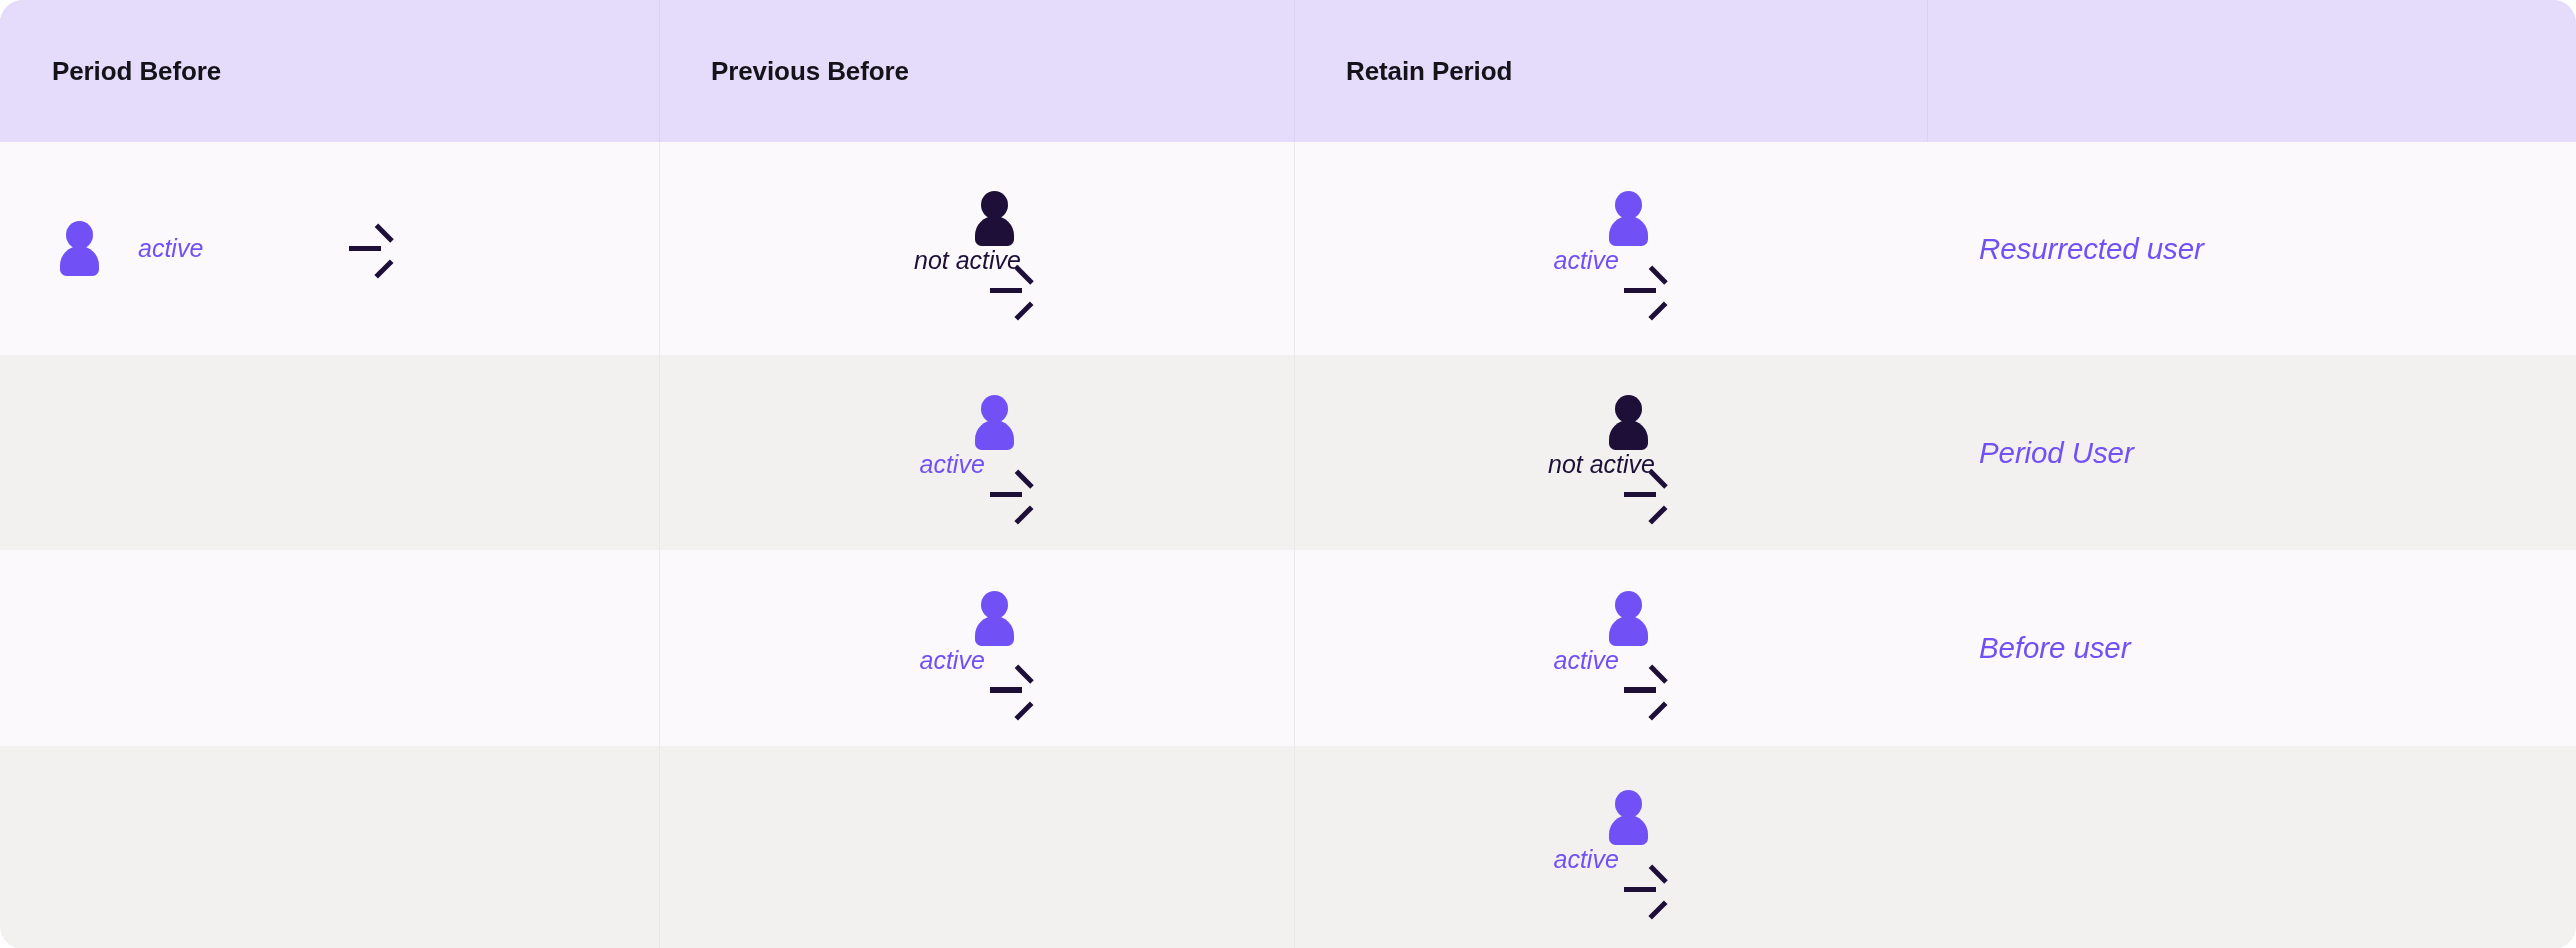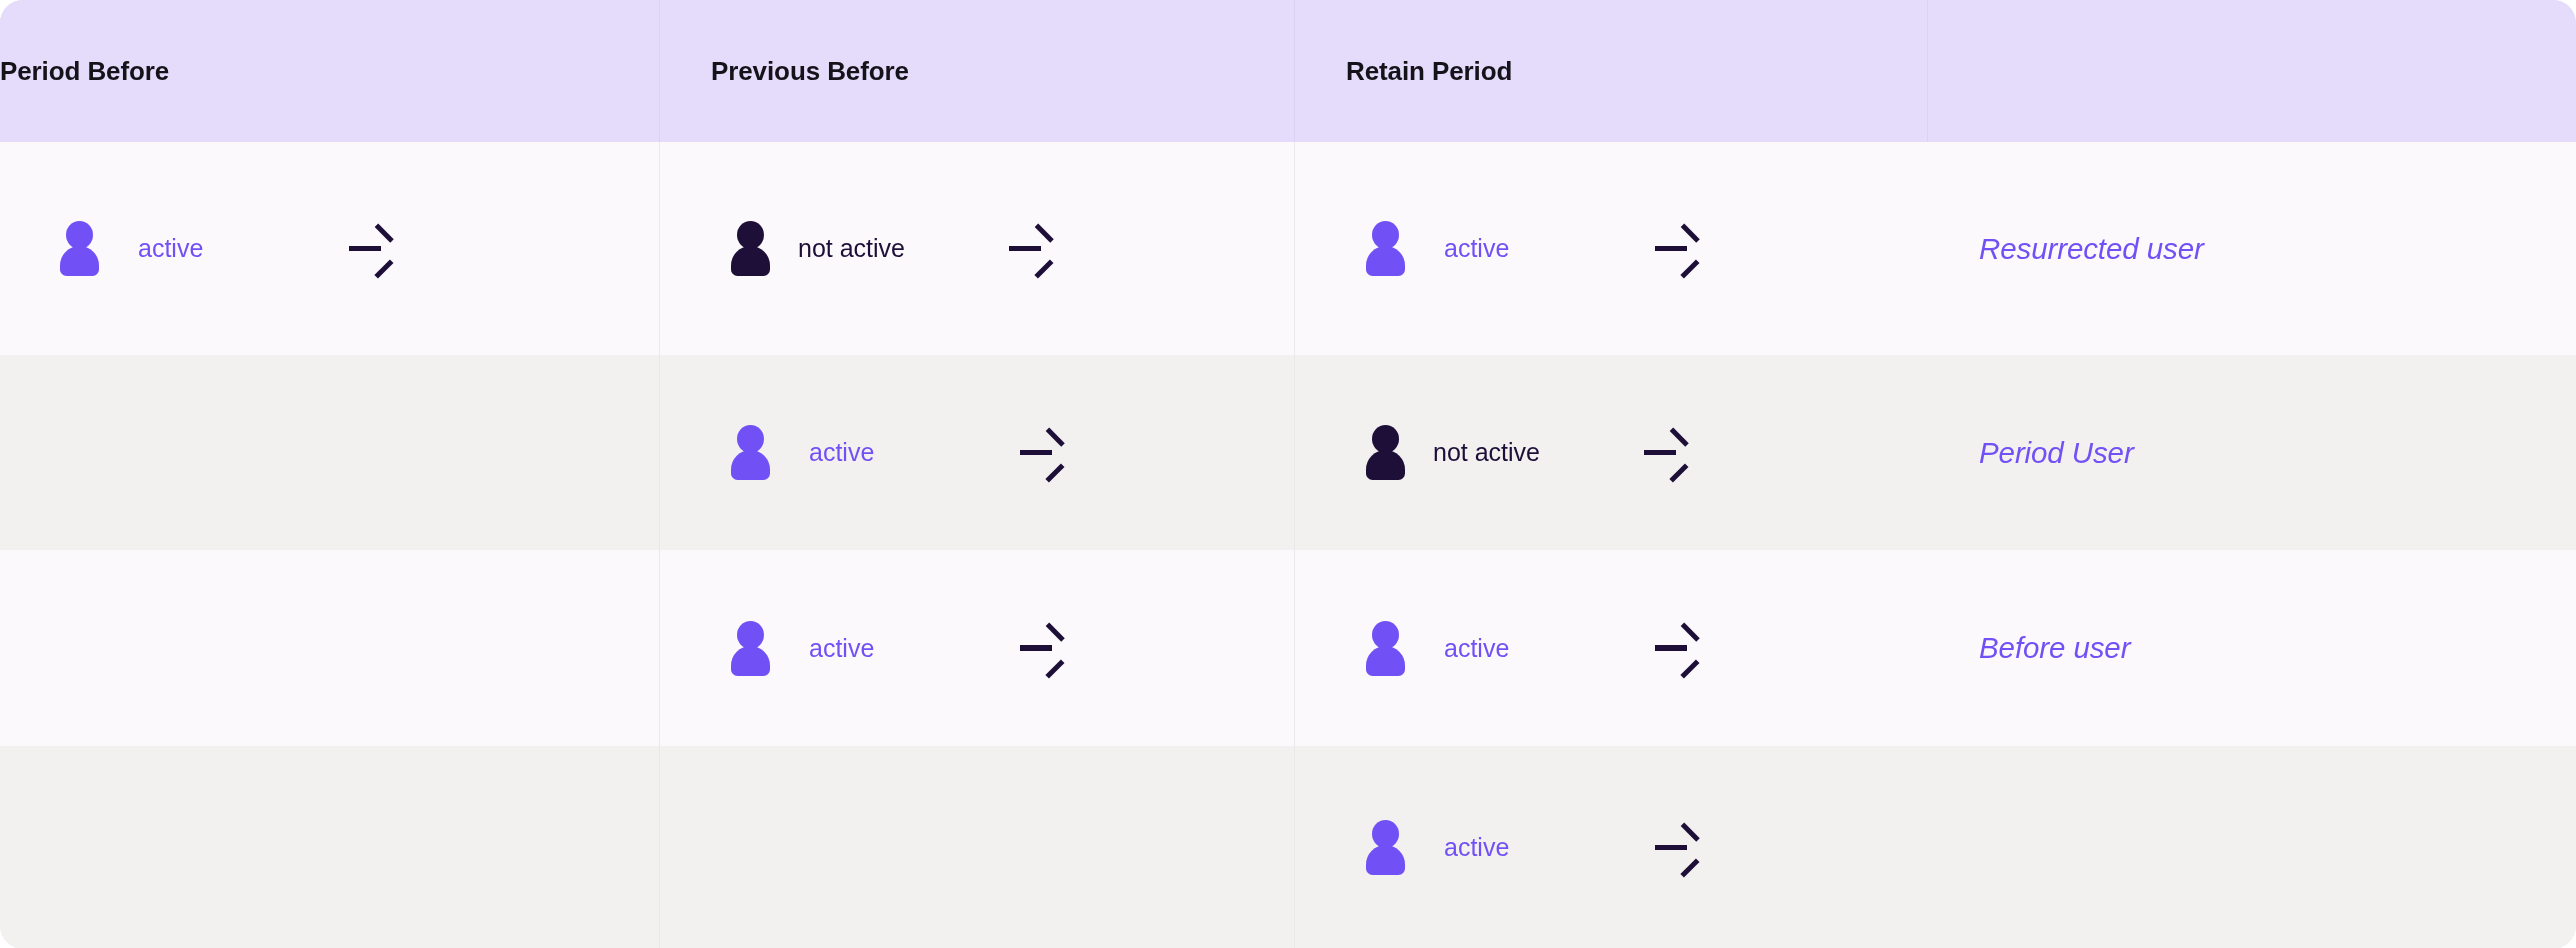--- a/index.html
+++ b/index.html
@@ -48,21 +48,21 @@
     width: 1.3px;
     background: #DCD2F5;
   }
   .header-cell .header-label {
     font-size: 26px;
     font-weight: 700;
     color: #15131A;
     letter-spacing: -0.1px;
     white-space: nowrap;
   }
-  .col-1 { width: 659px; }
+  .col-1 { width: 659px; padding-left: 52px; }
   .col-2 { width: 635px; padding-left: 52px; }
   .col-3 { width: 633px; padding-left: 52px; }
   .col-4 { width: 648px; padding-left: 52px; }
 
   
   .body-rows { display: block; }
   .data-row {
     display: flex;
     align-items: stretch;
     position: relative;
@@ -94,23 +94,24 @@
     top: 0;
     bottom: 0;
     width: 1.3px;
     background: #EAE8EA;
   }
 
   .state-group {
     display: flex;
     align-items: center;
     width: 100%;
+    font-style: italic;
   }
   .state-group.pad-1 { padding-left: 60px; }
-  .state-group.pad-n { padding-left: 72px; }
+  .state-group.pad-n { padding-left: 47px; flex-direction: column; }
 
   .person-icon {
     flex: 0 0 auto;
     width: 39px;
     height: 55px;
     position: relative;
     margin-right: 12px;
   }
   .person-icon .head {
     position: absolute;

